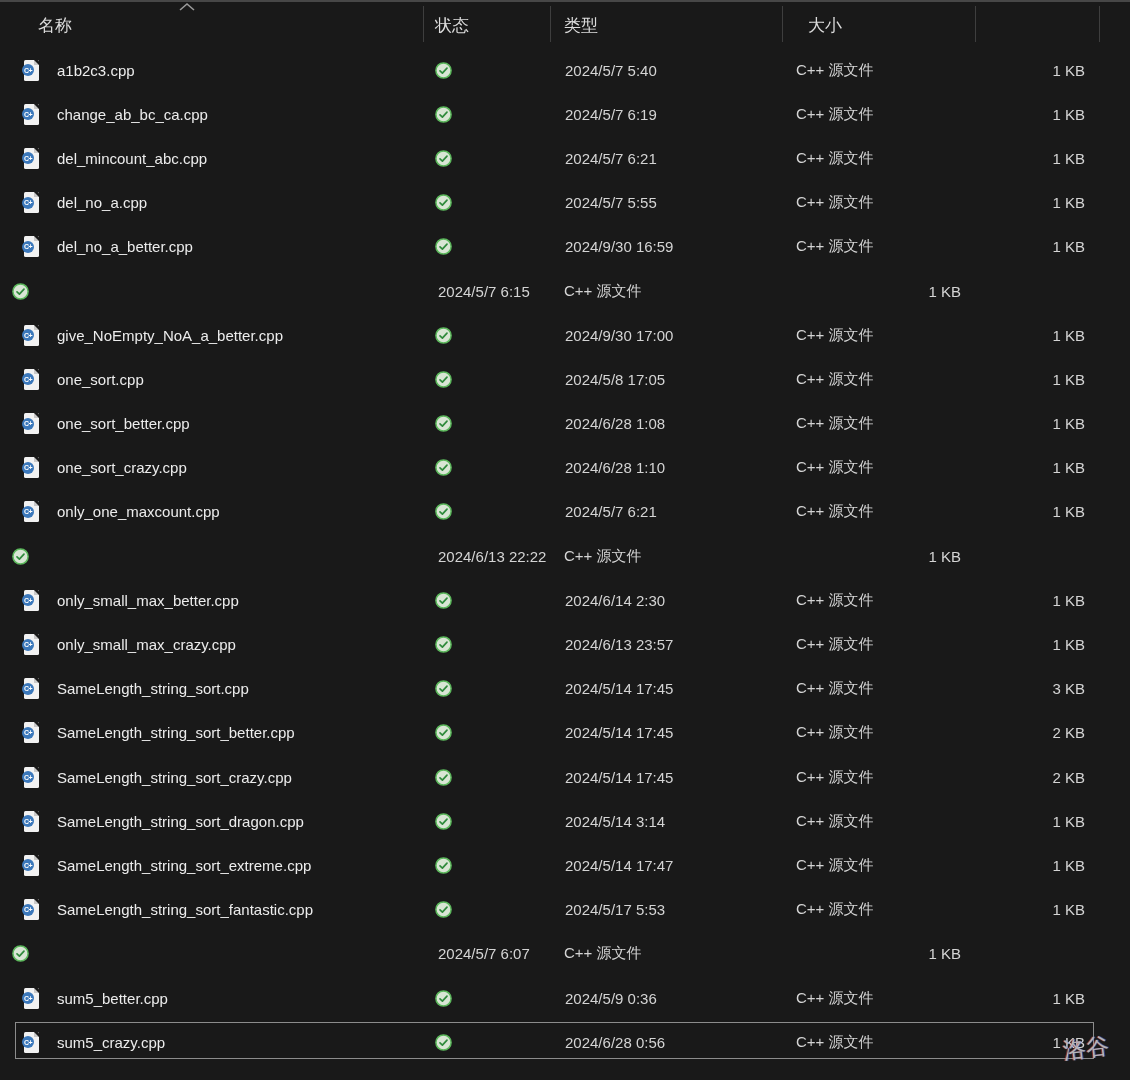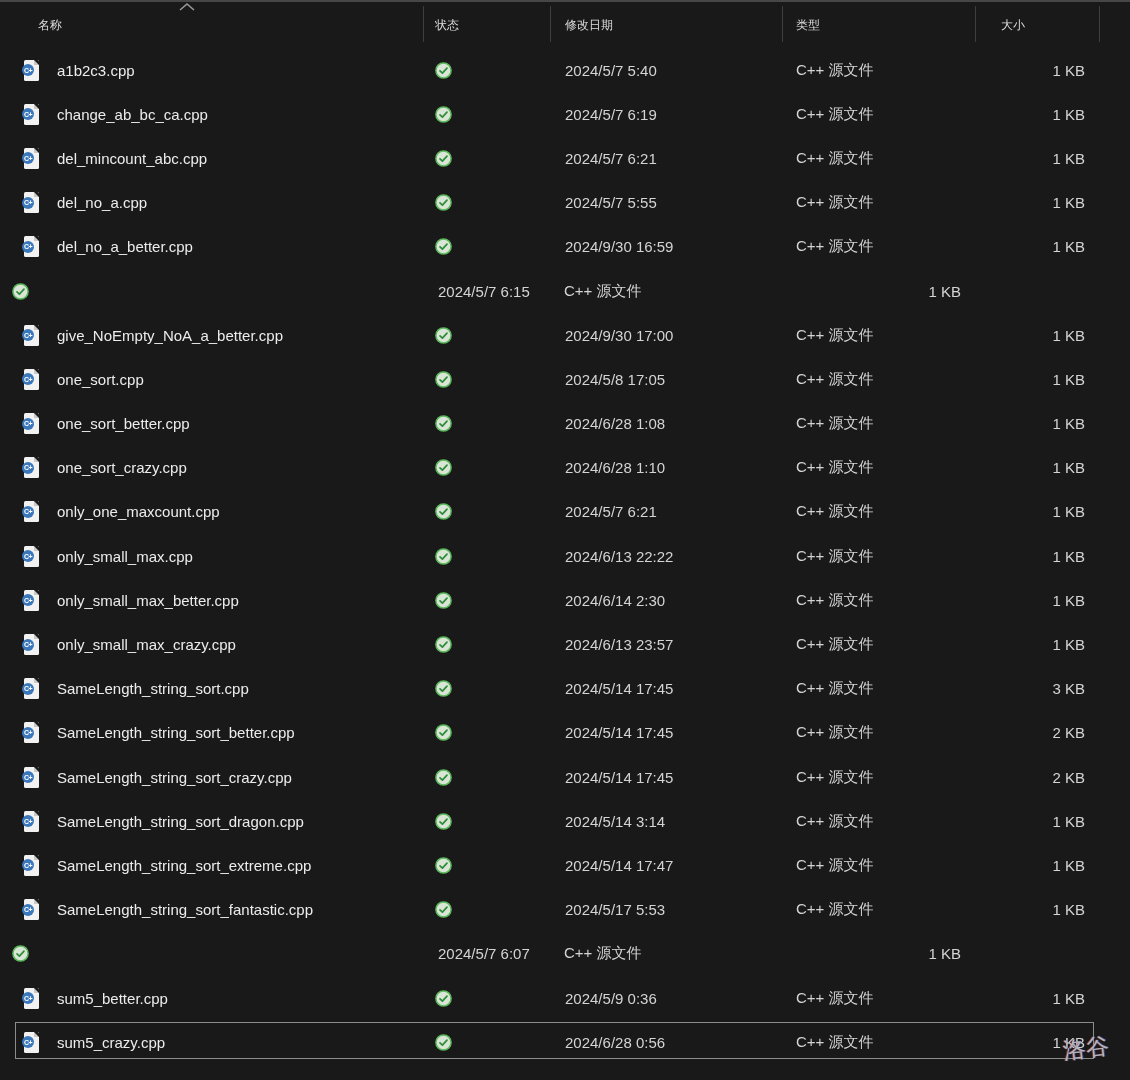--- a/index.html
+++ b/index.html
@@ -18,21 +18,21 @@
     position: absolute; top: 0; left: 0; right: 0; height: 2px;
     background: var(--divider-strong, #474747);
   }
   
   .header {
     position: absolute; top: 2px; left: 0; right: 0; height: 46px;
     display: grid;
     grid-template-columns: 423px 127px 232px 193px 124px 1fr;
     align-items: center;
     color: var(--header-text, #dcdcdc);
-    font-size: 12px;
+    font-size: 17px;
   }
   .hcell { position: relative; height: 100%; display: flex; align-items: center; }
   .hcell.name   { padding-left: 38px; }
   .hcell.status { padding-left: 12px; }
   .hcell.date   { padding-left: 15px; }
   .hcell.type   { padding-left: 14px; }
   .hcell.size   { padding-left: 26px; }
   .sort-chevron { position: absolute; left: 177px; top: 0px; }
   .vdiv {
     position: absolute; top: 4px; width: 1px; height: 36px;
@@ -103,23 +103,20 @@
   <div class="header">
     <div class="hcell name">
       <svg class="sort-chevron" width="20" height="10" viewBox="0 0 20 10">
         <polyline points="3,8 10,2 17,8" fill="none" stroke="#9a9a9a" stroke-width="1.6"></polyline>
       </svg>
       <span>名称</span>
     </div>
     <div class="hcell status">
       <span>状态</span>
     </div>
-    <div class="hcell date">
-      <span>修改日期</span>
-    </div>
     <div class="hcell type">
       <span>类型</span>
     </div>
     <div class="hcell size">
       <span>大小</span>
     </div>
     <div class="hcell"></div>
     <div class="vdiv d1"></div>
     <div class="vdiv d2"></div>
     <div class="vdiv d3"></div>
@@ -324,27 +321,20 @@
           <circle cx="8.5" cy="8.5" r="7.6" fill="#d9e6d5" stroke="#5cb85c" stroke-width="1.5"></circle>
           <path d="M5 8.9 L7.4 11.1 L12 6.1" fill="none" stroke="#2f8a3c" stroke-width="1.7" stroke-linecap="round" stroke-linejoin="round"></path>
         </svg>
       </div>
       <div class="cell date">2024/5/7 6:21</div>
       <div class="cell type">C++ 源文件</div>
       <div class="cell size">1 KB</div>
       <div class="cell"></div>
     </div>
       <div class="row">
-      <div class="cell name">
-        <span class="fileicon">
-          <span class="page"></span>
-          <span class="badge">C+</span>
-        </span>
-        <span class="fname">only_small_max.cpp</span>
-      </div>
       <div class="cell status">
         <svg width="17" height="17" viewBox="0 0 17 17">
           <circle cx="8.5" cy="8.5" r="7.6" fill="#d9e6d5" stroke="#5cb85c" stroke-width="1.5"></circle>
           <path d="M5 8.9 L7.4 11.1 L12 6.1" fill="none" stroke="#2f8a3c" stroke-width="1.7" stroke-linecap="round" stroke-linejoin="round"></path>
         </svg>
       </div>
       <div class="cell date">2024/6/13 22:22</div>
       <div class="cell type">C++ 源文件</div>
       <div class="cell size">1 KB</div>
       <div class="cell"></div>

